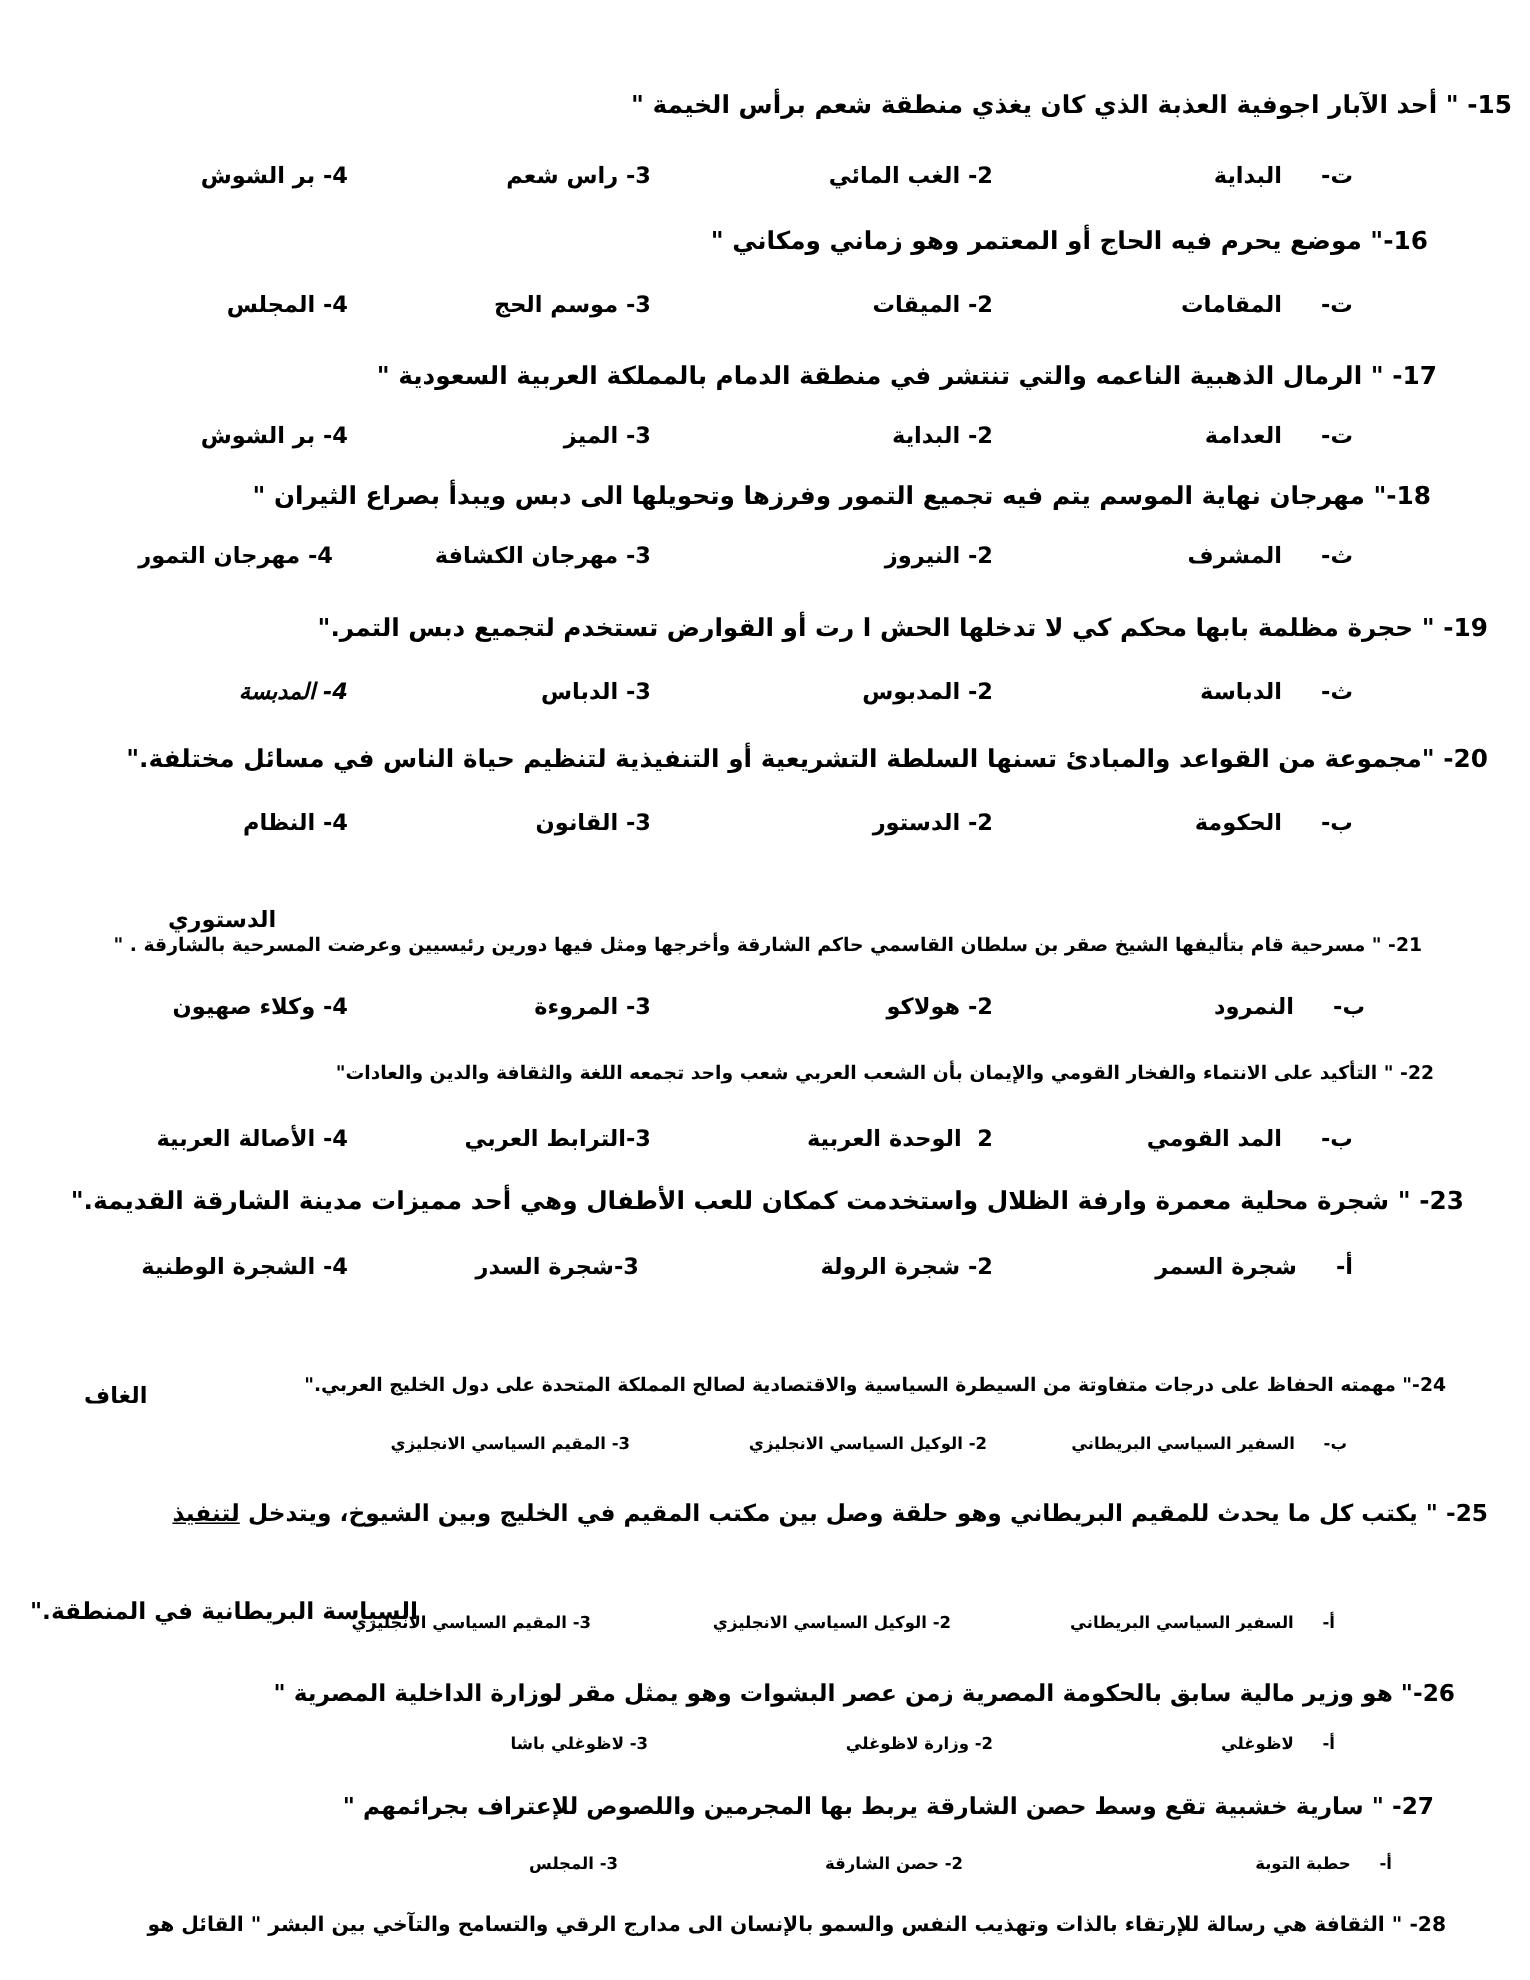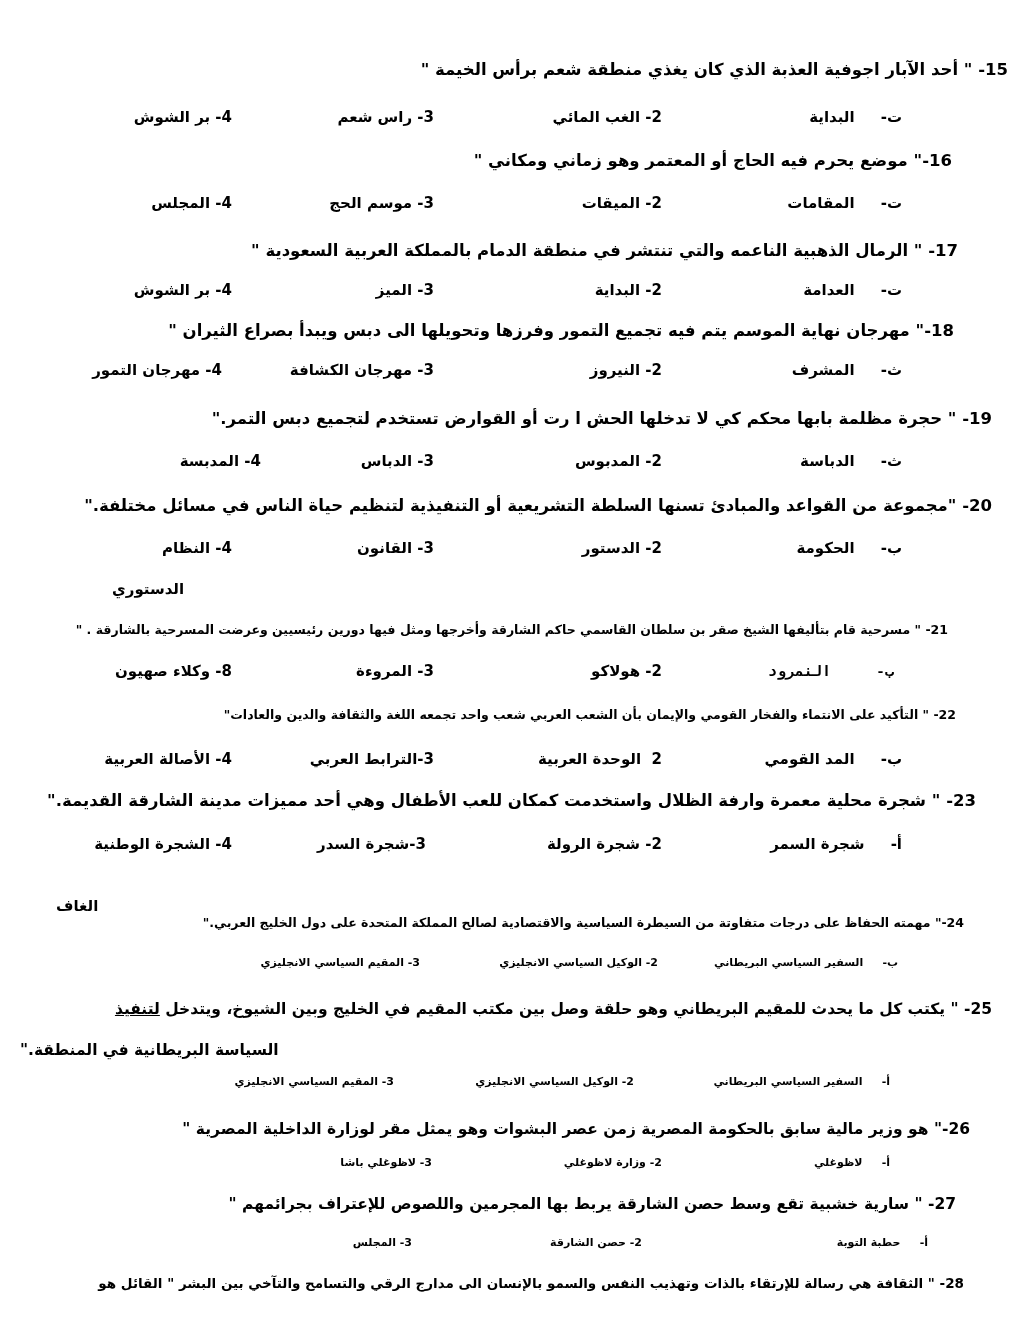--- a/index.html
+++ b/index.html
@@ -8,21 +8,21 @@
     font-family:"DejaVu Sans",sans-serif;font-weight:bold;color:#000;
     overflow:hidden;
   }
   .q{position:absolute;white-space:pre;font-size:16.5px;direction:rtl;}
   .q.sm{font-size:12.5px;}
   .q.sm2{font-size:13.5px;}
   .q.md{font-size:15.5px;}
   .optrow{position:absolute;left:0;width:100%;height:32px;}
   .opt{position:absolute;top:0;white-space:pre;font-size:15px;direction:rtl;}
   .opt-sm .opt{font-size:11px;}
-  .cont{position:absolute;white-space:pre;font-size:15px;direction:rtl;}
+  .cont{position:absolute;white-space:pre;font-size:15px;direction:rtl;margin-top:24px;}
   .cont.md{font-size:15.5px;}
   .u{text-decoration:underline;}
 </style>
 </head>
 <body>
 
 <div class="page">
   <div id="content">
       <div class="q " style="top: 60px; right: 12px;"><span>15- " أحد الآبار اجوفية العذبة الذي كان يغذي منطقة شعم برأس الخيمة "</span></div>
       <div class="optrow" style="top: 108px;">
@@ -50,36 +50,36 @@
         <span class="opt" style="right: 118px;">ث-     المشرف</span>
         <span class="opt" style="right: 358px;">2- النيروز</span>
         <span class="opt" style="right: 586px;">3- مهرجان الكشافة</span>
         <span class="opt" style="right: 798px; text-align: center;">4- مهرجان التمور</span>
       </div>
       <div class="q " style="top: 409px; right: 28px;"><span>19- " حجرة مظلمة بابها محكم كي لا تدخلها الحش ا رت أو القوارض تستخدم لتجميع دبس التمر."</span></div>
       <div class="optrow" style="top: 452px;">
         <span class="opt" style="right: 118px;">ث-     الدباسة</span>
         <span class="opt" style="right: 358px; text-align: right;">2- المدبوس</span>
         <span class="opt" style="right: 586px;">3- الدباس</span>
-        <span class="opt" style="right: 759px;">4- المدبسة</span>
+        <span class="opt" style="right: 788px; font-style: italic;">4- المدبسة</span>
       </div>
       <div class="q " style="top: 496px; right: 28px;"><span>20- "مجموعة من القواعد والمبادئ تسنها السلطة التشريعية أو التنفيذية لتنظيم حياة الناس في مسائل مختلفة."</span></div>
       <div class="optrow" style="top: 539px;">
         <span class="opt" style="right: 118px;">ب-     الحكومة</span>
         <span class="opt" style="right: 358px;">2- الدستور</span>
         <span class="opt" style="right: 586px;">3- القانون</span>
         <span class="opt" style="right: 788px;">4- النظام</span>
       </div>
       <div class="cont " style="top: 580px; left: 112px;">الدستوري</div>
       <div class="q sm" style="top: 622px; right: 72px;"><span>21- " مسرحية قام بتأليفها الشيخ صقر بن سلطان القاسمي حاكم الشارقة وأخرجها ومثل فيها دورين رئيسيين وعرضت المسرحية بالشارقة . "</span></div>
       <div class="optrow" style="top: 662px;">
-        <span class="opt" style="right: 126px; font-family: Liberation Mono, monospace;">ب-     النمرود</span>
+        <span class="opt" style="right: 110px;">ب-     النمرود</span>
         <span class="opt" style="right: 358px;">2- هولاكو</span>
         <span class="opt" style="right: 586px;">3- المروءة</span>
-        <span class="opt" style="right: 788px;">8- وكلاء صهيون</span>
+        <span class="opt" style="right: 788px;">4- وكلاء صهيون</span>
       </div>
       <div class="q sm" style="top: 707px; right: 64px;"><span>22- " التأكيد على الانتماء والفخار القومي والإيمان بأن الشعب العربي شعب واحد تجمعه اللغة والثقافة والدين والعادات"</span></div>
       <div class="optrow" style="top: 750px;">
         <span class="opt" style="right: 118px;">ب-     المد القومي</span>
         <span class="opt" style="right: 358px;">2  الوحدة العربية</span>
         <span class="opt" style="right: 586px;">3-الترابط العربي</span>
         <span class="opt" style="right: 788px;">4- الأصالة العربية</span>
       </div>
       <div class="q " style="top: 791px; right: 44px;"><span>23- " شجرة محلية معمرة وارفة الظلال واستخدمت كمكان للعب الأطفال وهي أحد مميزات مدينة الشارقة القديمة."</span></div>
       <div class="optrow" style="top: 835px;">

